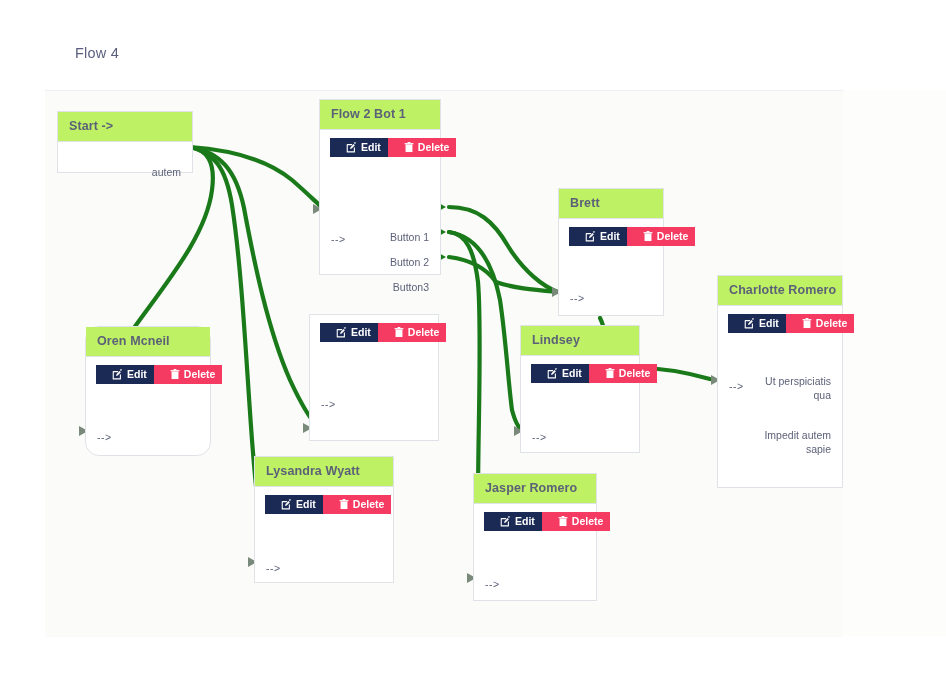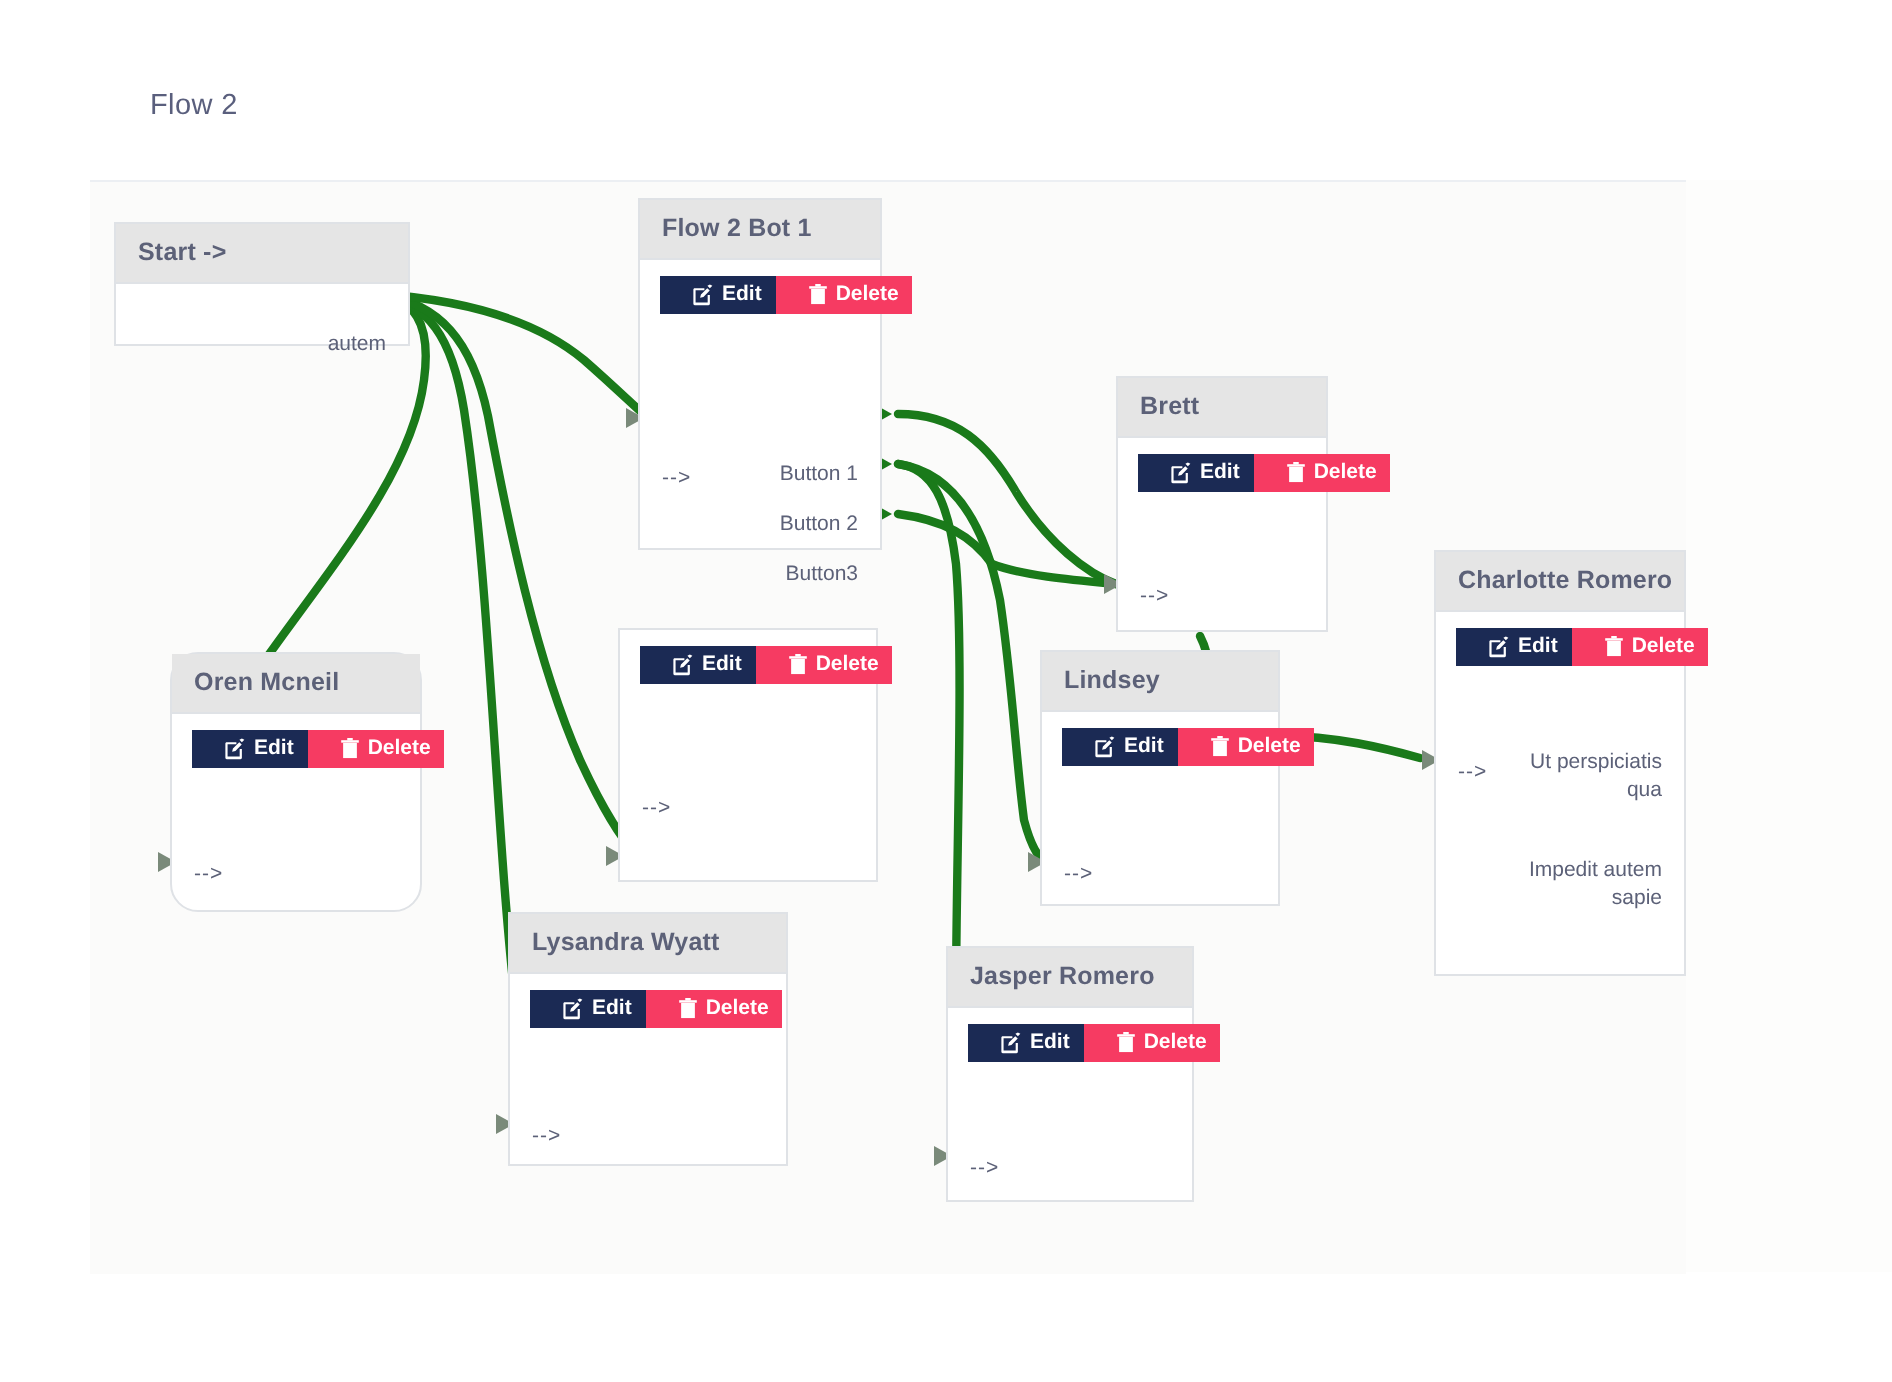--- a/index.html
+++ b/index.html
@@ -70,21 +70,21 @@
   }
 
   
   .node {
     position: absolute;
     background: #ffffff;
     border: 1px solid #dfe2e6;
     box-sizing: border-box;
   }
   .node-head {
-    background: #e5e5e5;
+    background: #bef264;
     border-bottom: 1px solid #dfe2e6;
     padding: 7px 11px 8px 11px;
     font-size: 12.5px;
     font-weight: bold;
     color: #5c6178;
     letter-spacing: .1px;
     white-space: nowrap;
     overflow: hidden;
   }
   .node-body {
@@ -141,21 +141,21 @@
   }
 
   
 </style>
 </head>
 <body>
 
 <div id="stage">
 
   <div class="header-band"></div>
-  <div class="flow-title">Flow 2</div>
+  <div class="flow-title">Flow 4</div>
 
   <div class="canvas"></div>
   <div class="canvas-wide"></div>
 
   <svg id="edges" viewBox="0 0 946 691">
       <path d="M190,147 C206,150 216,160 212,190 C205,245 150,300 112,360 C95,390 90,415 92,430" fill="none" stroke="#1a7a1a" stroke-width="4.2" stroke-linecap="round"></path>
       <path d="M190,147 C214,152 226,168 232,205 C242,270 246,360 252,440 C257,505 262,545 268,562" fill="none" stroke="#1a7a1a" stroke-width="4.2" stroke-linecap="round"></path>
       <path d="M190,147 C220,152 236,170 244,208 C254,262 268,330 290,380 C302,406 312,421 318,427" fill="none" stroke="#1a7a1a" stroke-width="4.2" stroke-linecap="round"></path>
       <path d="M190,147 C232,150 268,160 292,180 C308,194 318,204 324,209" fill="none" stroke="#1a7a1a" stroke-width="4.2" stroke-linecap="round"></path>
       <path d="M449,207 C478,207 494,222 508,246 C524,272 544,287 558,292" fill="none" stroke="#1a7a1a" stroke-width="4.2" stroke-linecap="round"></path>
@@ -172,21 +172,21 @@
       <polygon points="552,287 561,292 552,297" fill="#7a8a7a"></polygon>
       <polygon points="711,375 720,380 711,385" fill="#7a8a7a"></polygon>
       <polygon points="79,426 88,431 79,436" fill="#7a8a7a"></polygon>
       <polygon points="303,423 312,428 303,433" fill="#7a8a7a"></polygon>
       <polygon points="514,426 523,431 514,436" fill="#7a8a7a"></polygon>
       <polygon points="248,557 257,562 248,567" fill="#7a8a7a"></polygon>
       <polygon points="467,573 476,578 467,583" fill="#7a8a7a"></polygon>
     </svg>
 
   <div id="nodes">
-      <div class="node" style="left: 57px; top: 111px; width: 148px; height: 62px;">
+      <div class="node" style="left: 57px; top: 111px; width: 136px; height: 62px;">
         <div class="node-head">Start -&gt;</div>
         <div class="node-body">
           <div class="port-out" style="top: 24px;">autem</div>
         </div>
       </div>
       <div class="node" style="left: 319px; top: 99px; width: 122px; height: 176px;">
         <div class="node-head">Flow 2 Bot 1</div>
         <div class="node-body">
           <div class="btn-row">
             <button class="btn btn-edit">

